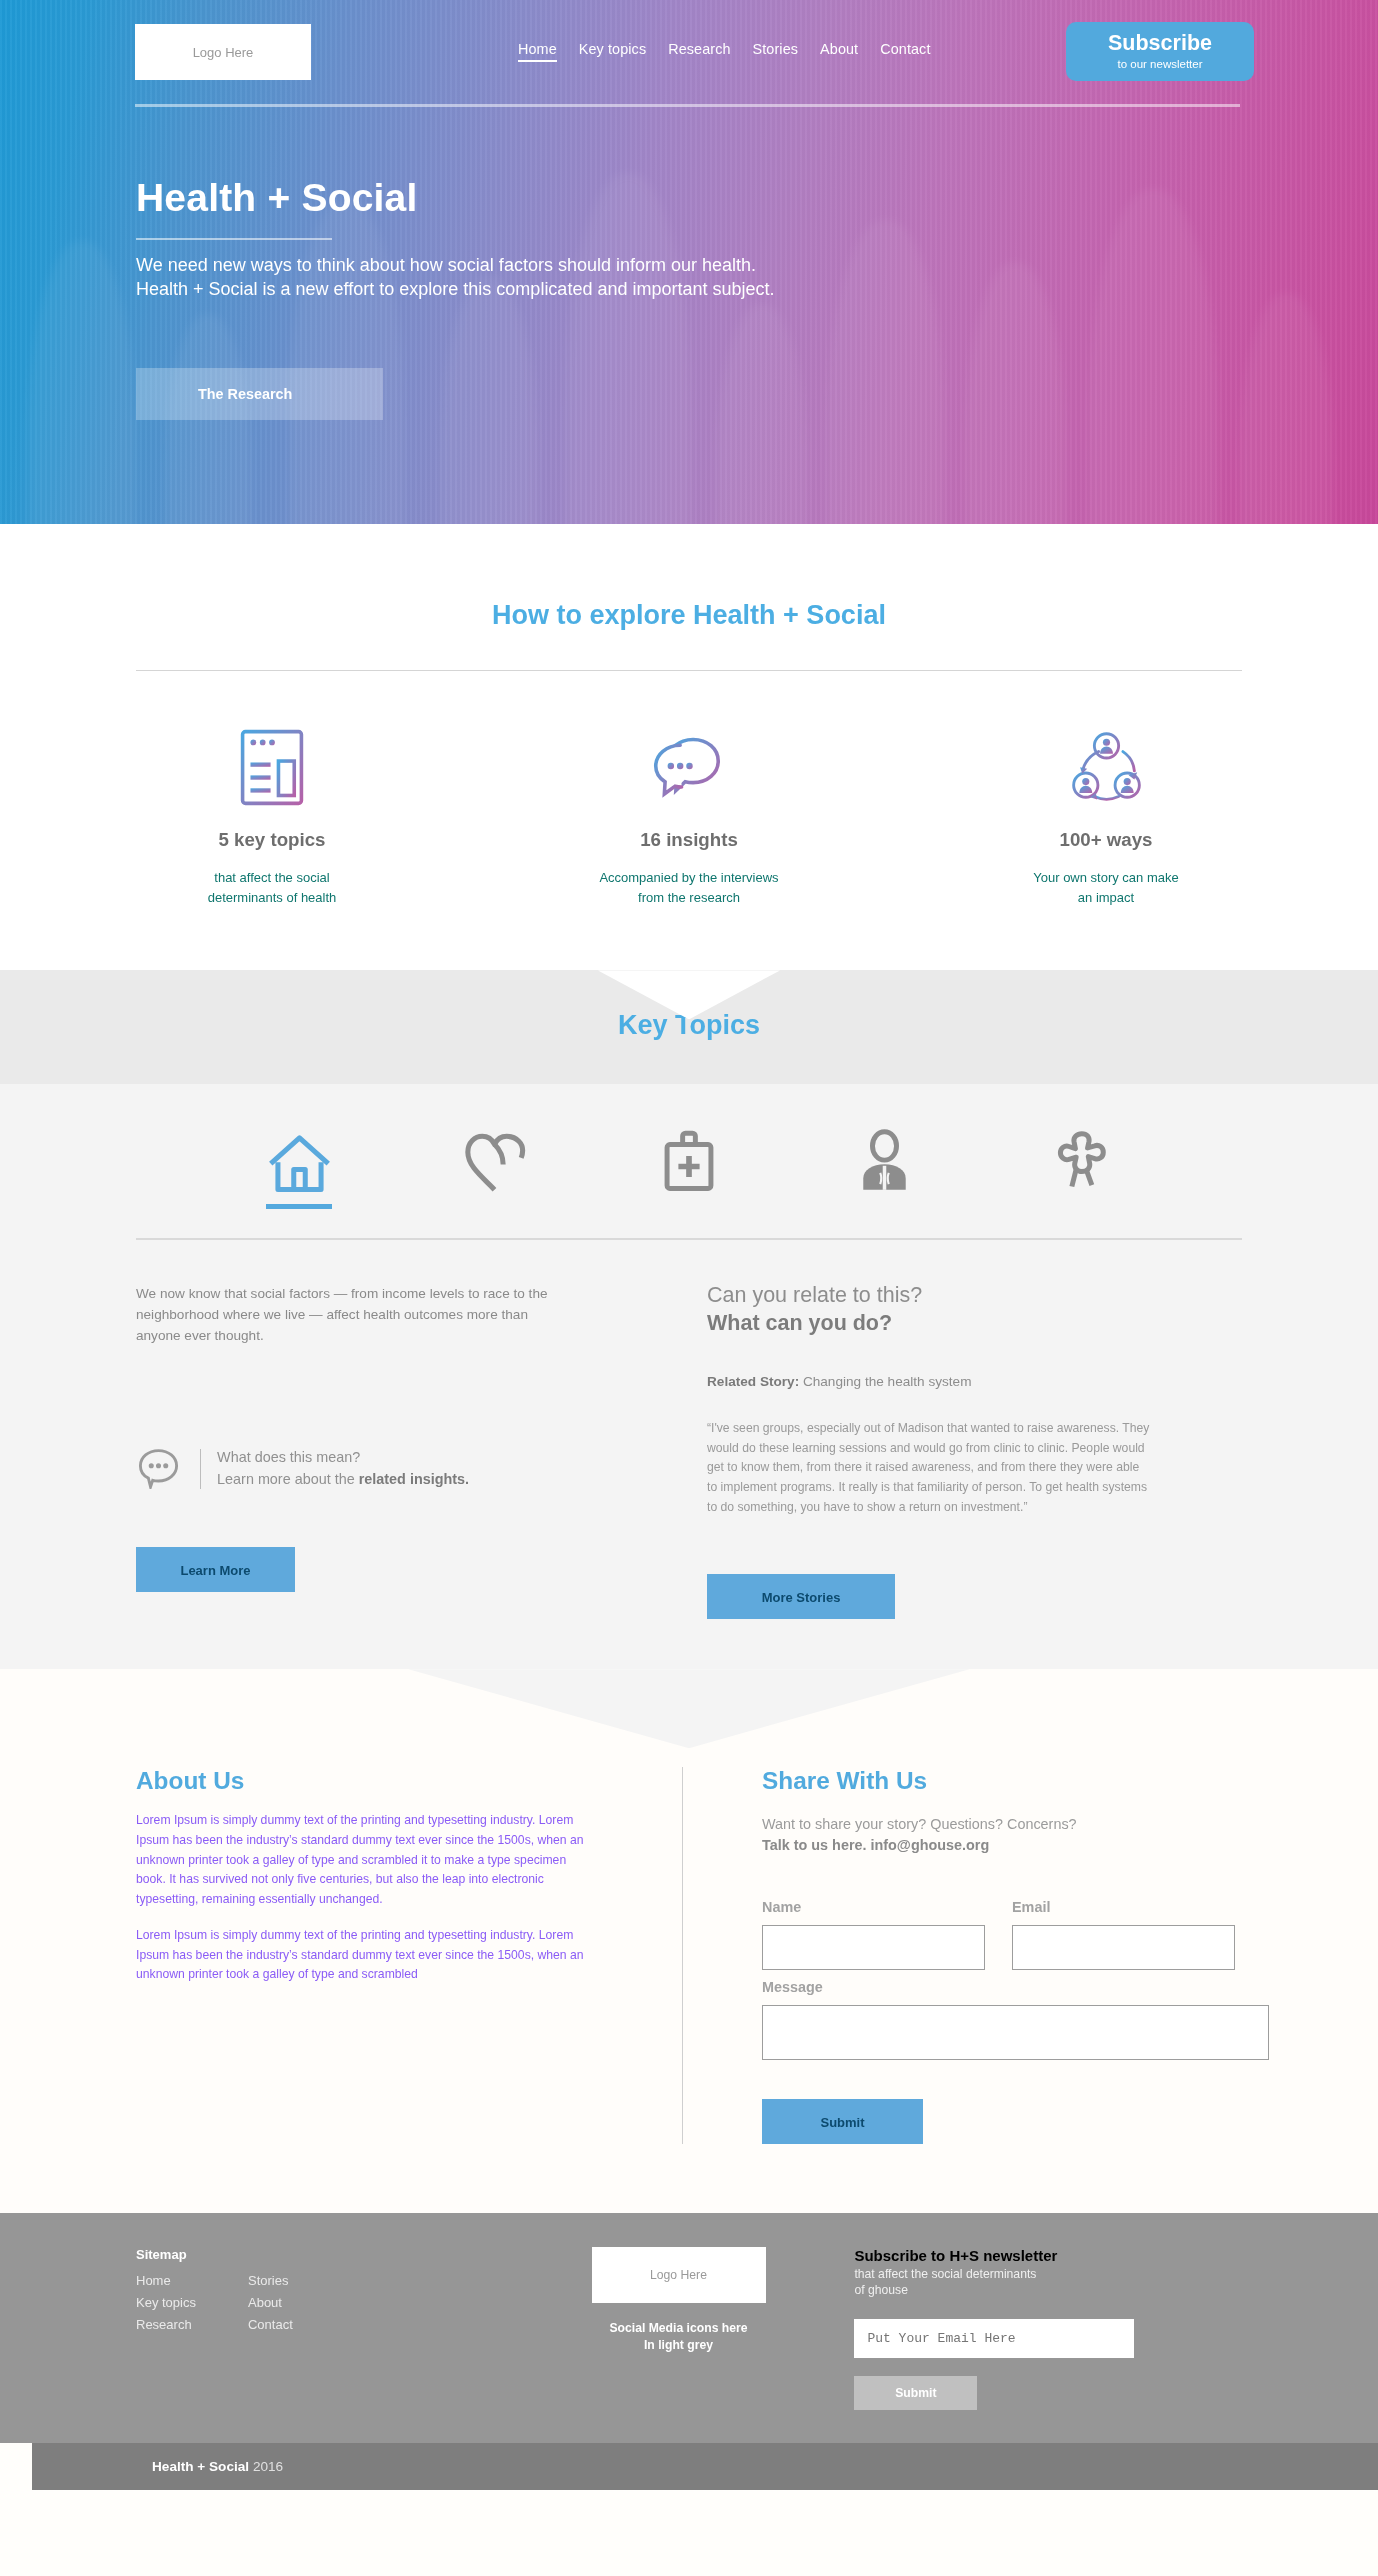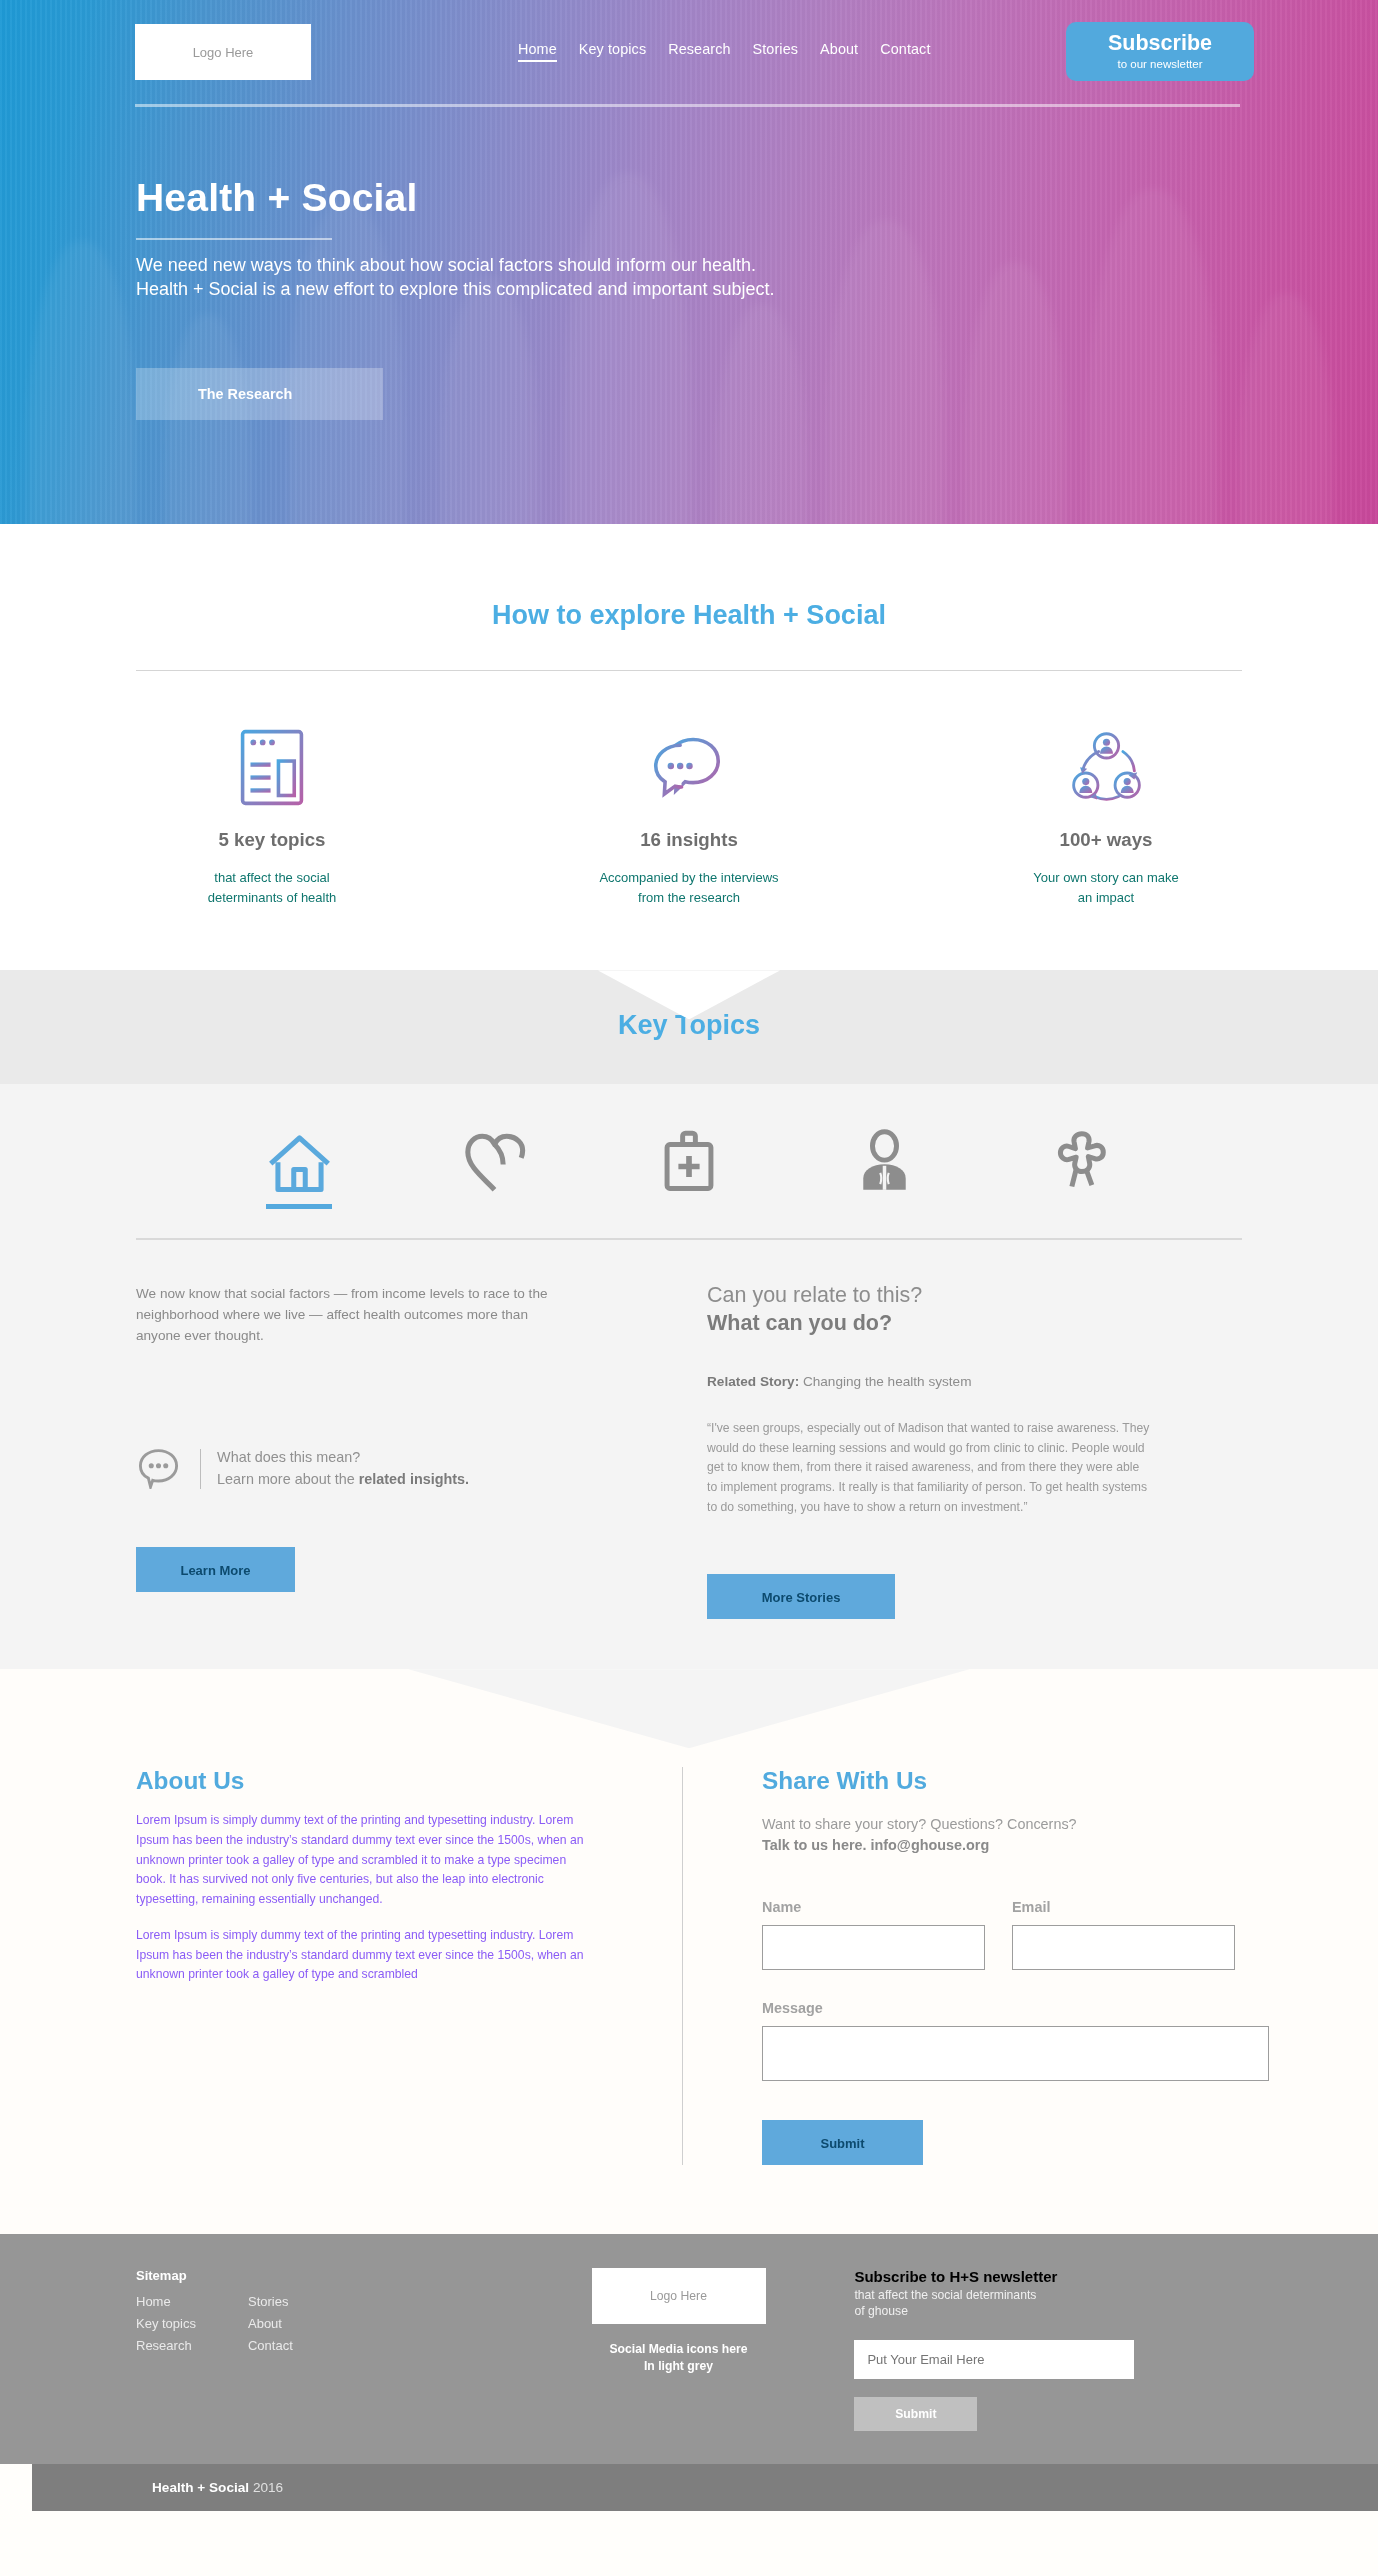--- a/index.html
+++ b/index.html
@@ -163,21 +163,21 @@
   .about-left p { font-size: 12.2px; color: #8b5cf6; line-height: 1.62; margin-top: 16px; width: 452px; }
 
   .share-sub { margin-top: 18.7px; font-size: 14.4px; color: #9b9b9b; line-height: 1.45; }
   .share-sub b { color: #8a8a8a; }
 
   .form-row { display: flex; gap: 27px; margin-top: 43px; }
   .field label, .field-full label {
     display: block; font-size: 14.4px; font-weight: bold; color: #a2a2a2; margin-bottom: 10px;
   }
   .field input { width: 223px; height: 45px; border: 0.7px solid #9d9d9d; background: #fff; }
-  .field-full { margin-top: 30px; }
+  .field-full { margin-top: 9px; }
   .field-full textarea {
     width: 507px; height: 55px; border: 0.7px solid #9d9d9d; background: #fff; resize: none;
   }
   .submit-btn { width: 161px; height: 45px; margin-top: 37px; }
 
   
   .footer { background: #969696; padding: 34px 0 33px; }
   .footer-inner { width: 1106px; margin: 0 auto; display: flex; }
   .f-sitemap { width: 381px; }
   .f-sitemap h4 { color: #fff; font-size: 13px; font-weight: bold; margin-bottom: 11.5px; }
@@ -191,21 +191,21 @@
     display: flex; align-items: center; justify-content: center;
   }
   .f-logo span { color: #9a9a9a; font-size: 12.2px; }
   .f-social { margin-top: 17px; color: #fff; font-size: 12.2px; font-weight: bold; line-height: 1.42; }
   .f-news { width: 402px; padding-left: 14.4px; }
   .f-news h4 { color: #000000; font-size: 15px; font-weight: bold; }
   .f-news p { color: #f0f0f0; font-size: 12.2px; line-height: 1.35; margin-top: 2.2px; }
   .f-news input {
     margin-top: 20px; width: 280px; height: 39px; border: none;
     background: #fff; padding-left: 13px; font-size: 13px; color: #9a9a9a;
-    font-family: Liberation Sans, sans-serif;
+    font-family: Liberation Mono, monospace;
   }
   .f-submit {
     margin-top: 18.7px; width: 123px; height: 34px; border: none; cursor: pointer;
     background: #c0c0c0; color: #fff; font-size: 12.2px; font-weight: bold;
   }
   .copyright { background: #7e7e7e; padding: 16px 0; margin-left: 32px; }
   .copyright-inner { width: 1106px; margin: 0 auto; font-size: 13.6px; color: #e0e0e0; }
   .copyright-inner b { color: #fff; font-weight: bold; }
 </style>
 </head>

